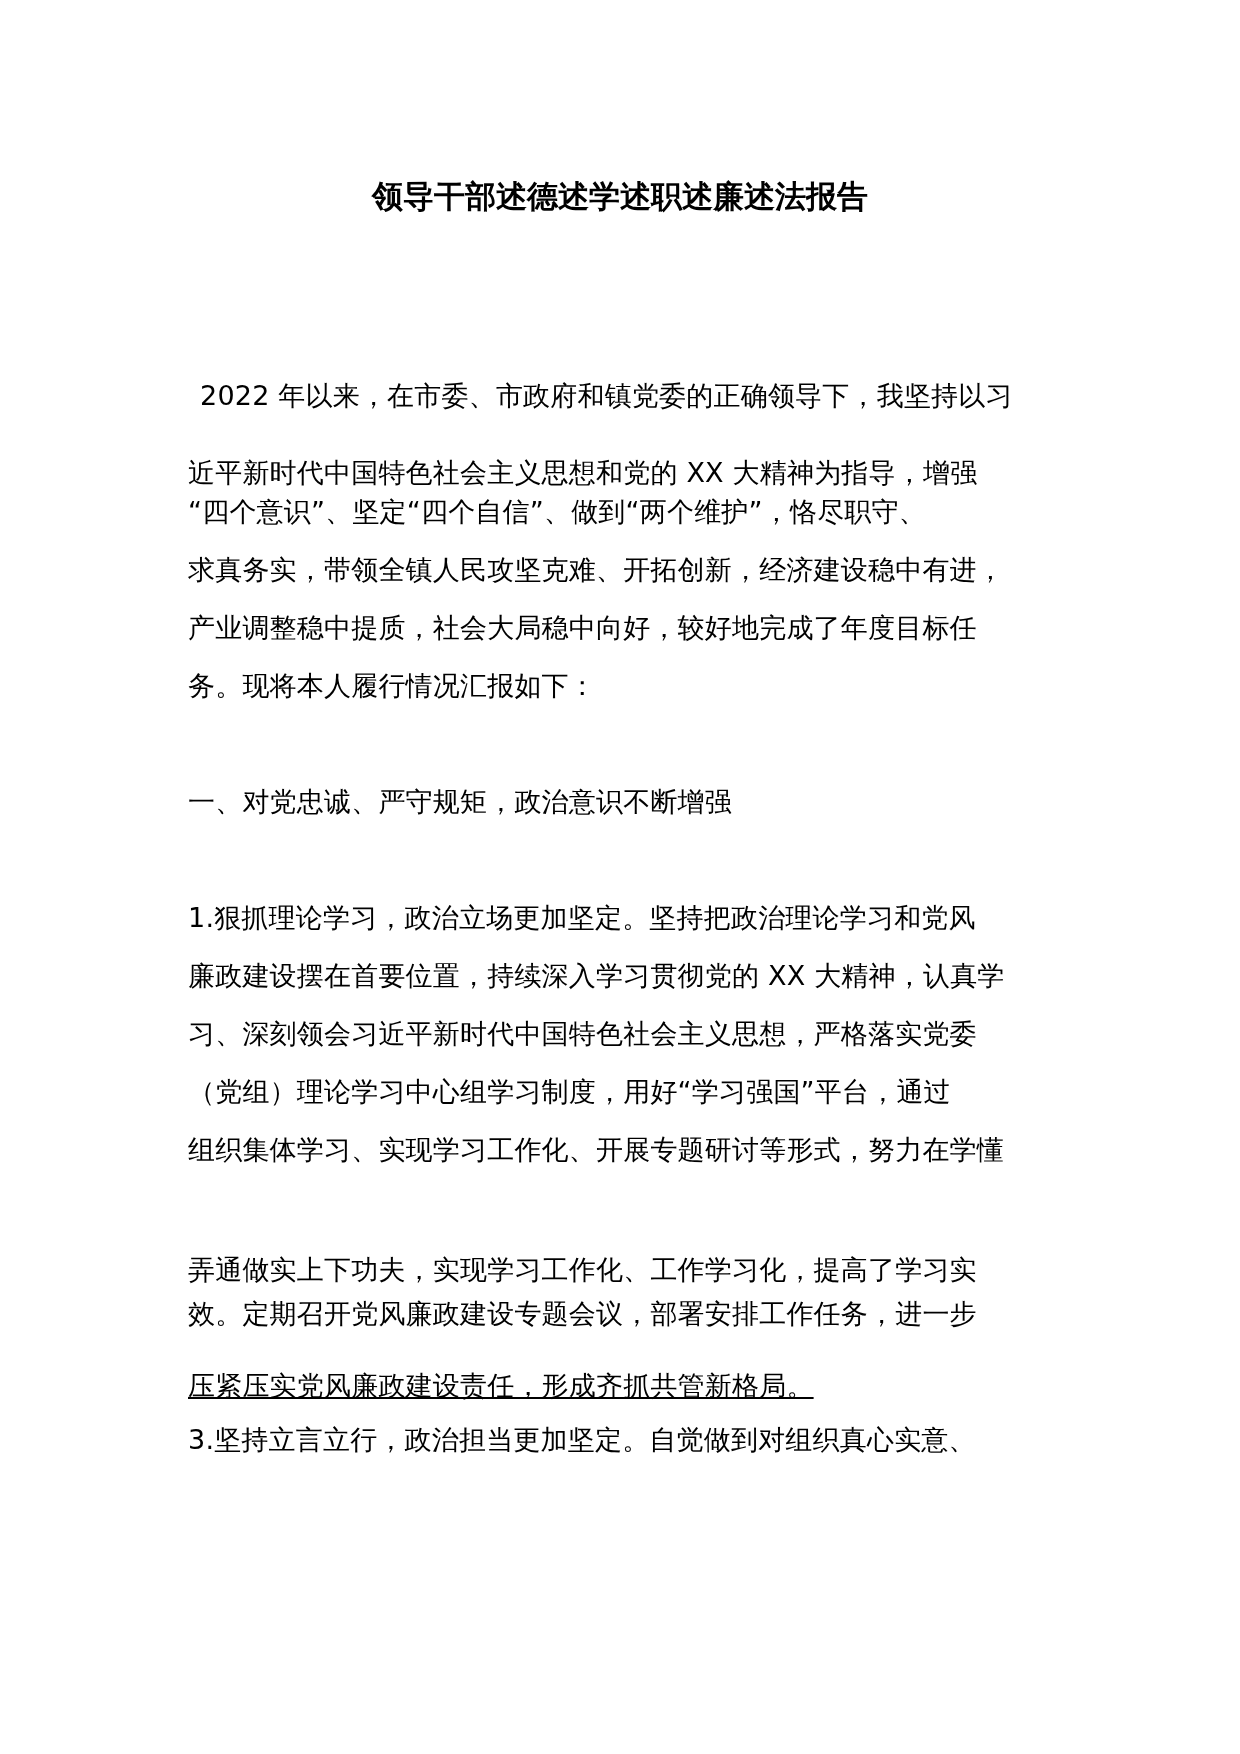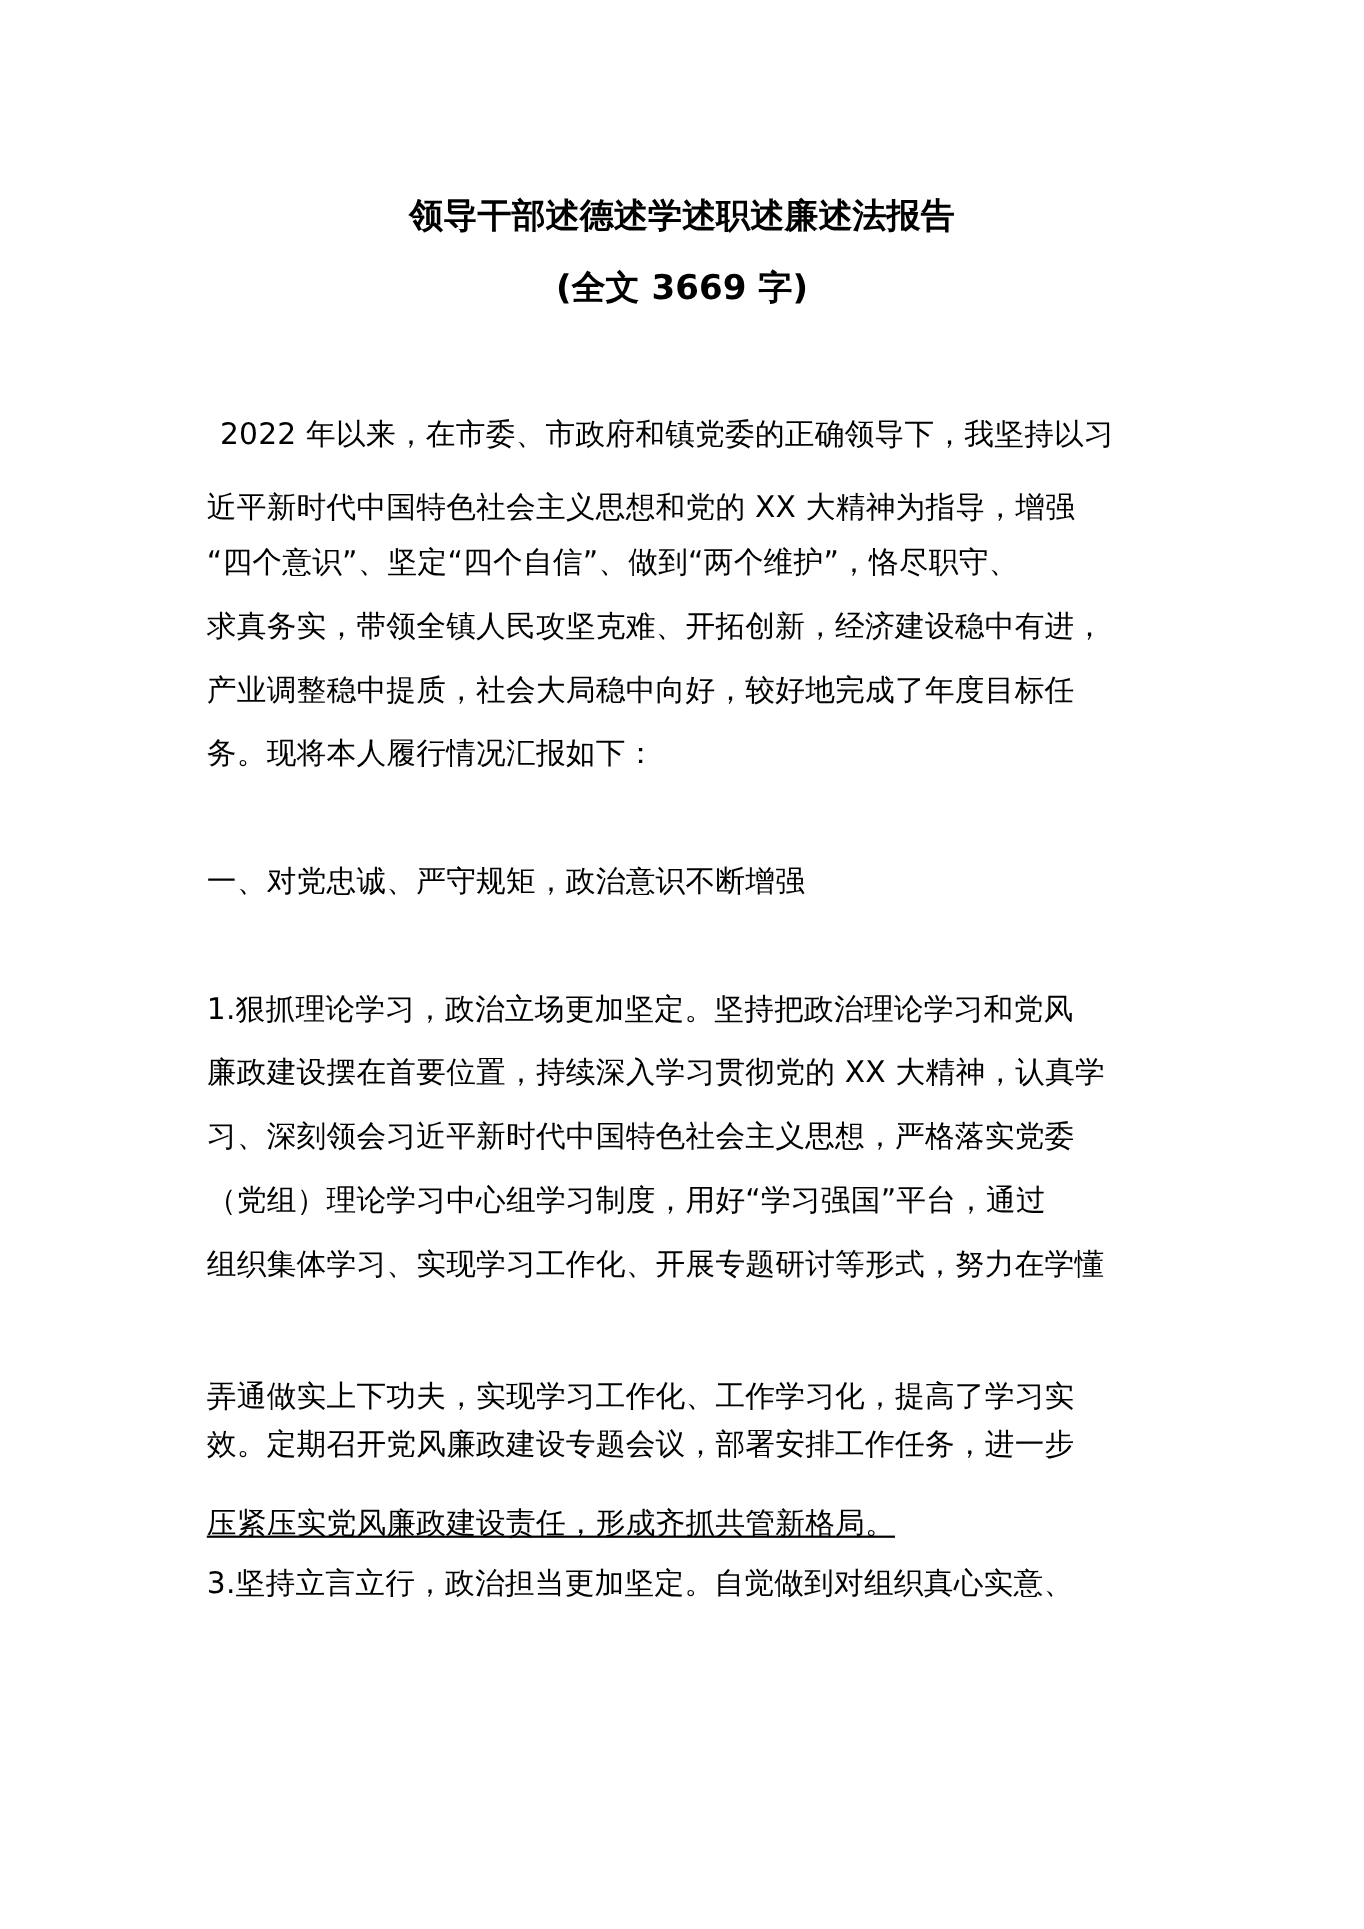--- a/index.html
+++ b/index.html
@@ -42,25 +42,24 @@
     line-height: 36px;
     white-space: nowrap;
     letter-spacing: 0.2px;
   }
 </style>
 </head>
 <body>
 
 <div class="page">
   <div class="title main">领导干部述德述学述职述廉述法报告</div>
-  <div class="title sub">(全文 3669 字)</div>
 
   <div id="body-lines">
     <div class="line" style="top: 378px; margin-left: 12px;">2022 年以来，在市委、市政府和镇党委的正确领导下，我坚持以习</div>
-    <div class="line" style="top: 444px;">近平新时代中国特色社会主义思想和党的 XX 大精神为指导，增强</div>
+    <div class="line" style="top: 455px;">近平新时代中国特色社会主义思想和党的 XX 大精神为指导，增强</div>
     <div class="line" style="top: 494px;">“四个意识”、坚定“四个自信”、做到“两个维护”，恪尽职守、</div>
     <div class="line" style="top: 552px;">求真务实，带领全镇人民攻坚克难、开拓创新，经济建设稳中有进，</div>
     <div class="line" style="top: 610px;">产业调整稳中提质，社会大局稳中向好，较好地完成了年度目标任</div>
     <div class="line" style="top: 668px;">务。现将本人履行情况汇报如下：</div>
     <div class="line" style="top: 784px;">一、对党忠诚、严守规矩，政治意识不断增强</div>
     <div class="line" style="top: 900px;">1.狠抓理论学习，政治立场更加坚定。坚持把政治理论学习和党风</div>
     <div class="line" style="top: 958px;">廉政建设摆在首要位置，持续深入学习贯彻党的 XX 大精神，认真学</div>
     <div class="line" style="top: 1016px;">习、深刻领会习近平新时代中国特色社会主义思想，严格落实党委</div>
     <div class="line" style="top: 1074px;">（党组）理论学习中心组学习制度，用好“学习强国”平台，通过</div>
     <div class="line" style="top: 1132px;">组织集体学习、实现学习工作化、开展专题研讨等形式，努力在学懂</div>

